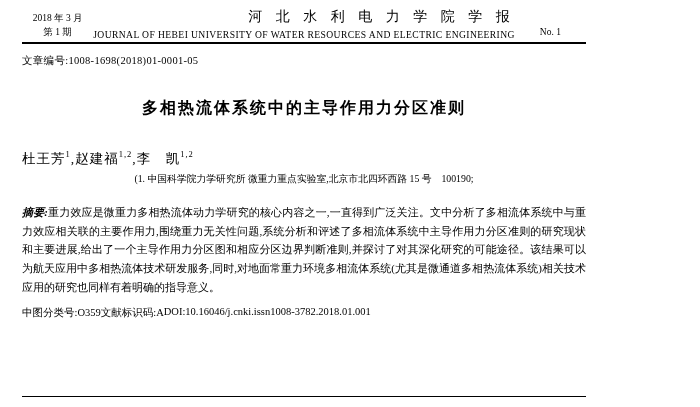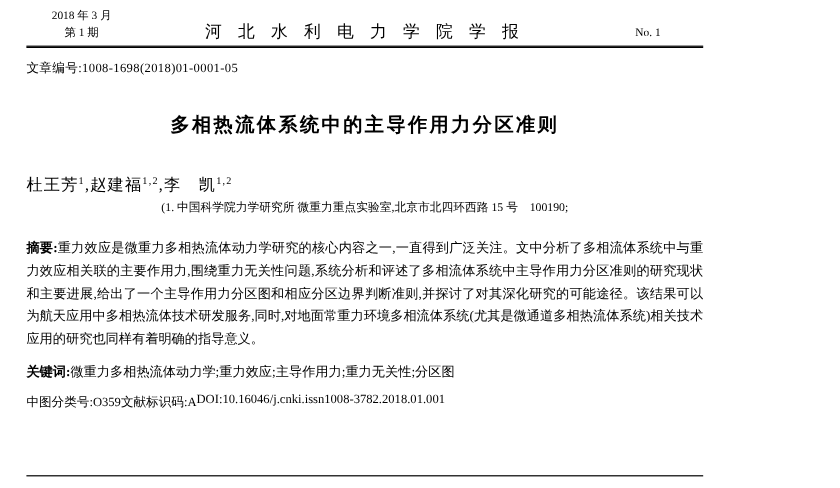--- a/index.html
+++ b/index.html
@@ -32,21 +32,21 @@
   .runhead .side {
     width: 92px;
     font-size: 9.5px;
     line-height: 1.45;
     text-align: center;
     font-family: "Liberation Serif", "DejaVu Serif", serif;
   }
   .runhead .side.right { text-align: center; }
   .runhead .center {
     flex: 1;
-    text-align: center;
+    text-align: right;
   }
   .journal-cn {
     font-size: 14px;
     letter-spacing: 5px;
     font-family: "Liberation Serif", "DejaVu Serif", serif;
     white-space: nowrap;
   }
   .journal-en {
     font-size: 9.6px;
     letter-spacing: 0.4px;
@@ -95,21 +95,21 @@
   }
 
   
   .abstract {
     margin-top: 16px;
     font-size: 11px;
     line-height: 1.72;
     text-align: justify;
     text-justify: inter-ideograph;
   }
-  .abstract .lbl { font-weight: bold; }
+  .abstract .lbl { font-weight: bold; font-style: italic; }
 
   .keywords {
     margin-top: 8px;
     font-size: 11px;
     line-height: 1.7;
   }
   .keywords .lbl { font-weight: bold; }
 
   .footrow {
     margin-top: 9px;
@@ -131,20 +131,21 @@
 
 <div class="page">
 
   <div class="runhead">
     <div class="side left">
       <div>2018 年 3 月</div>
       <div>第 1 期</div>
     </div>
     <div class="center">
       <div class="journal-cn">河 北 水 利 电 力 学 院 学 报</div>
+      <div class="journal-en">JOURNAL OF HEBEI UNIVERSITY OF WATER RESOURCES AND ELECTRIC ENGINEERING</div>
     </div>
     <div class="side right">
       <div>No. 1</div>
     </div>
   </div>
   <div class="rule-double"></div>
 
   <div class="artno">文章编号:1008-1698(2018)01-0001-05</div>
 
   <div class="title">多相热流体系统中的主导作用力分区准则</div>
@@ -154,23 +155,20 @@
   </div>
 
   <div class="affil">
     <div>(1. 中国科学院力学研究所 微重力重点实验室,北京市北四环西路 15 号　100190;</div>
   </div>
 
   <div class="abstract">
     <span class="lbl">摘要:</span><span>重力效应是微重力多相热流体动力学研究的核心内容之一,一直得到广泛关注。文中分析了多相流体系统中与重力效应相关联的主要作用力,围绕重力无关性问题,系统分析和评述了多相流体系统中主导作用力分区准则的研究现状和主要进展,给出了一个主导作用力分区图和相应分区边界判断准则,并探讨了对其深化研究的可能途径。该结果可以为航天应用中多相热流体技术研发服务,同时,对地面常重力环境多相流体系统(尤其是微通道多相热流体系统)相关技术应用的研究也同样有着明确的指导意义。</span>
   </div>
 
-  <div class="keywords">
-    <span class="lbl">关键词:</span><span>微重力多相热流体动力学;重力效应;主导作用力;重力无关性;分区图</span>
-  </div>
 
   <div class="footrow">
     <span class="seg">中图分类号:O359</span>
     <span class="seg">文献标识码:A</span>
     <span class="seg">DOI:10.16046/j.cnki.issn1008-3782.2018.01.001</span>
   </div>
 
   <div class="bottom-rule"></div>
 </div>
 

